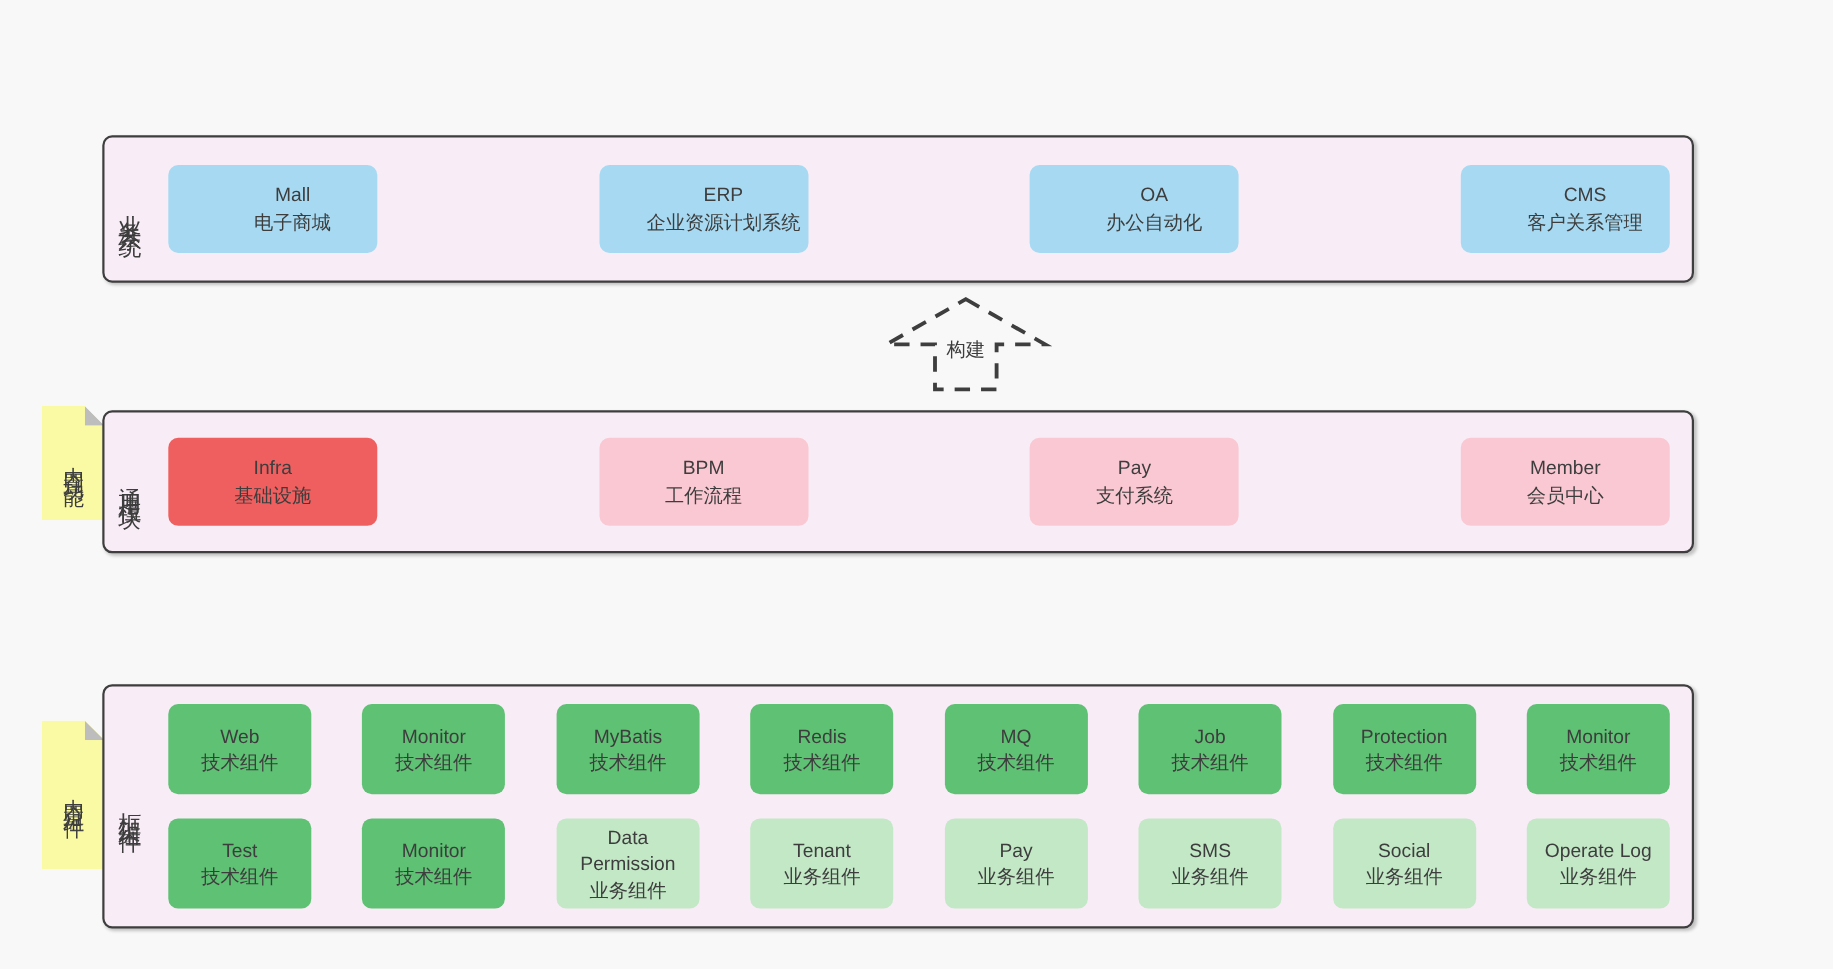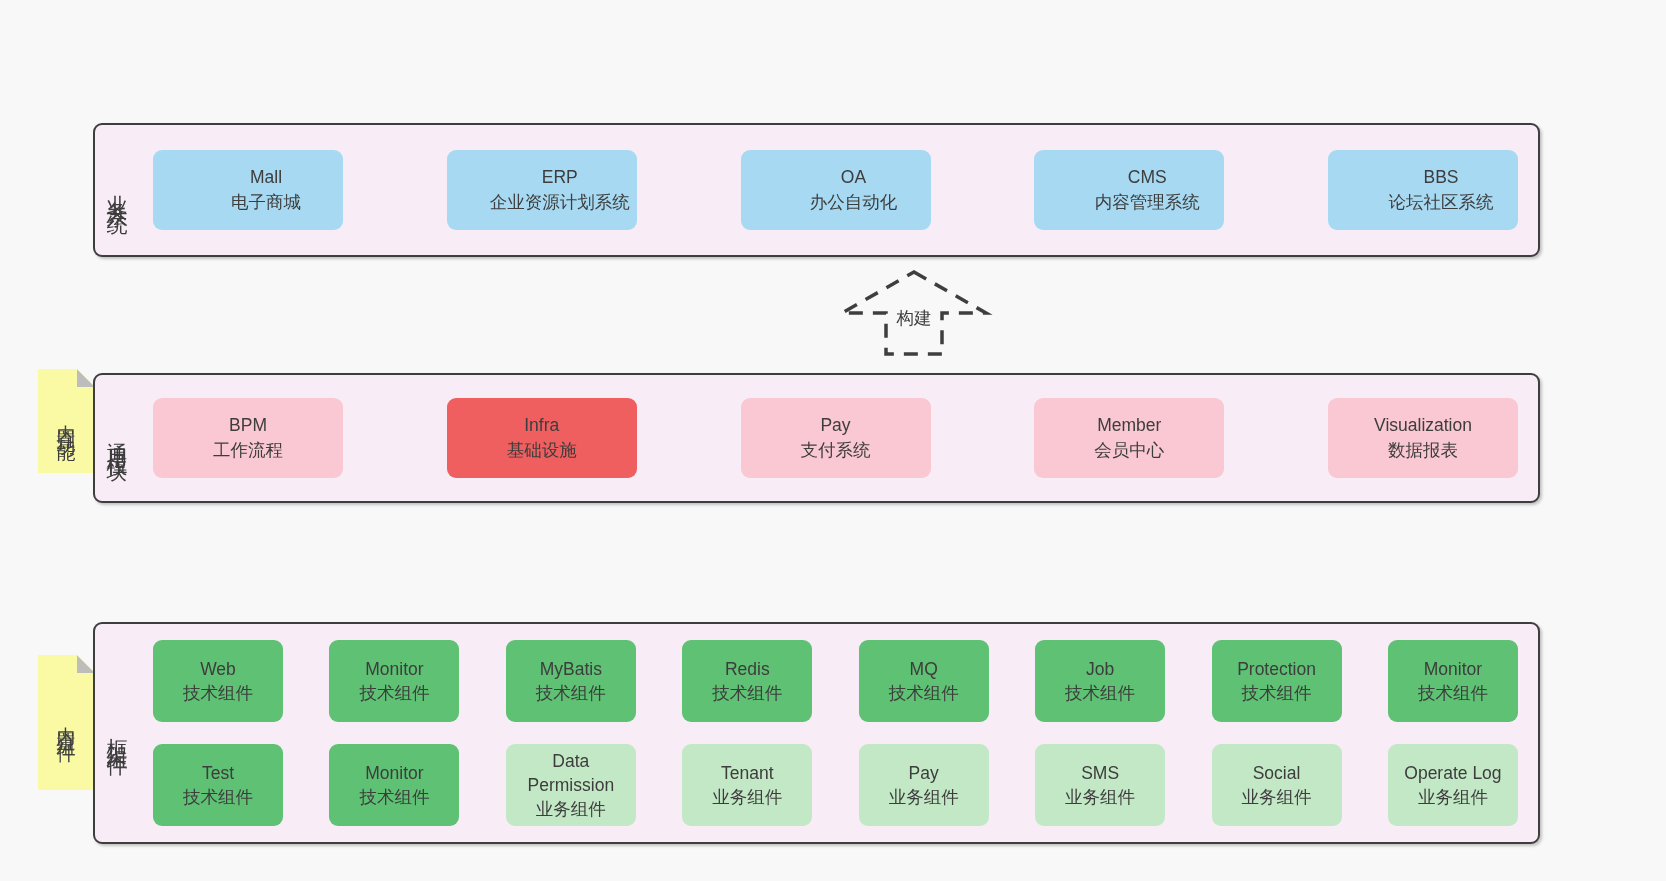--- a/index.html
+++ b/index.html
@@ -71,21 +71,21 @@
     background:var(--note-fold);
     clip-path:polygon(0 0, 100% 100%, 0 100%);
   }
   .note .note-text{
     writing-mode:vertical-lr; text-orientation:upright;
     font-size:19px; letter-spacing:6px; line-height:1; color:var(--text);
   }
 
   
   .arrow{position:absolute; width:160px; height:90px; z-index:2;}
-  .arrow-1{left:834px; top:268px;}
+  .arrow-1{left:798px; top:268px;}
   .arrow-2{left:814px; top:514px;}
   .arrow svg{position:absolute; inset:0; width:100%; height:100%;}
   .arrow polygon{
     fill:none; stroke:var(--panel-border); stroke-width:3.5;
     stroke-dasharray:14 10;
   }
   .arrow-label{
     position:absolute; left:50%; top:38px; transform:translateX(-50%);
     background:var(--page-bg); padding:0 3px;
     font-size:17.5px; color:var(--text); white-space:nowrap;
@@ -118,52 +118,44 @@
             <div class="box blue">
               <div class="box-name">ERP</div>
               <div class="box-desc">企业资源计划系统</div>
             </div>
             <div class="box blue">
               <div class="box-name">OA</div>
               <div class="box-desc">办公自动化</div>
             </div>
             <div class="box blue">
               <div class="box-name">CMS</div>
-              <div class="box-desc">内容管理系统</div>
-            </div>
-            <div class="box blue">
-              <div class="box-name">BBS</div>
-              <div class="box-desc">论坛社区系统</div>
+              <div class="box-desc">客户关系管理</div>
             </div>
           </div>
         </div>
       </div>
       <div class="section s2">
         <div class="vlabel">通用模块</div>
         <div class="rows">
           <div class="row">
+            <div class="box red">
+              <div class="box-name">Infra</div>
+              <div class="box-desc">基础设施</div>
+            </div>
             <div class="box pink">
               <div class="box-name">BPM</div>
               <div class="box-desc">工作流程</div>
             </div>
-            <div class="box red">
-              <div class="box-name">Infra</div>
-              <div class="box-desc">基础设施</div>
-            </div>
             <div class="box pink">
               <div class="box-name">Pay</div>
               <div class="box-desc">支付系统</div>
             </div>
             <div class="box pink">
               <div class="box-name">Member</div>
               <div class="box-desc">会员中心</div>
-            </div>
-            <div class="box pink">
-              <div class="box-name">Visualization</div>
-              <div class="box-desc">数据报表</div>
             </div>
           </div>
         </div>
       </div>
       <div class="section s3">
         <div class="vlabel">框架组件</div>
         <div class="rows">
           <div class="row">
             <div class="box green">
               <div class="box-name">Web</div>

